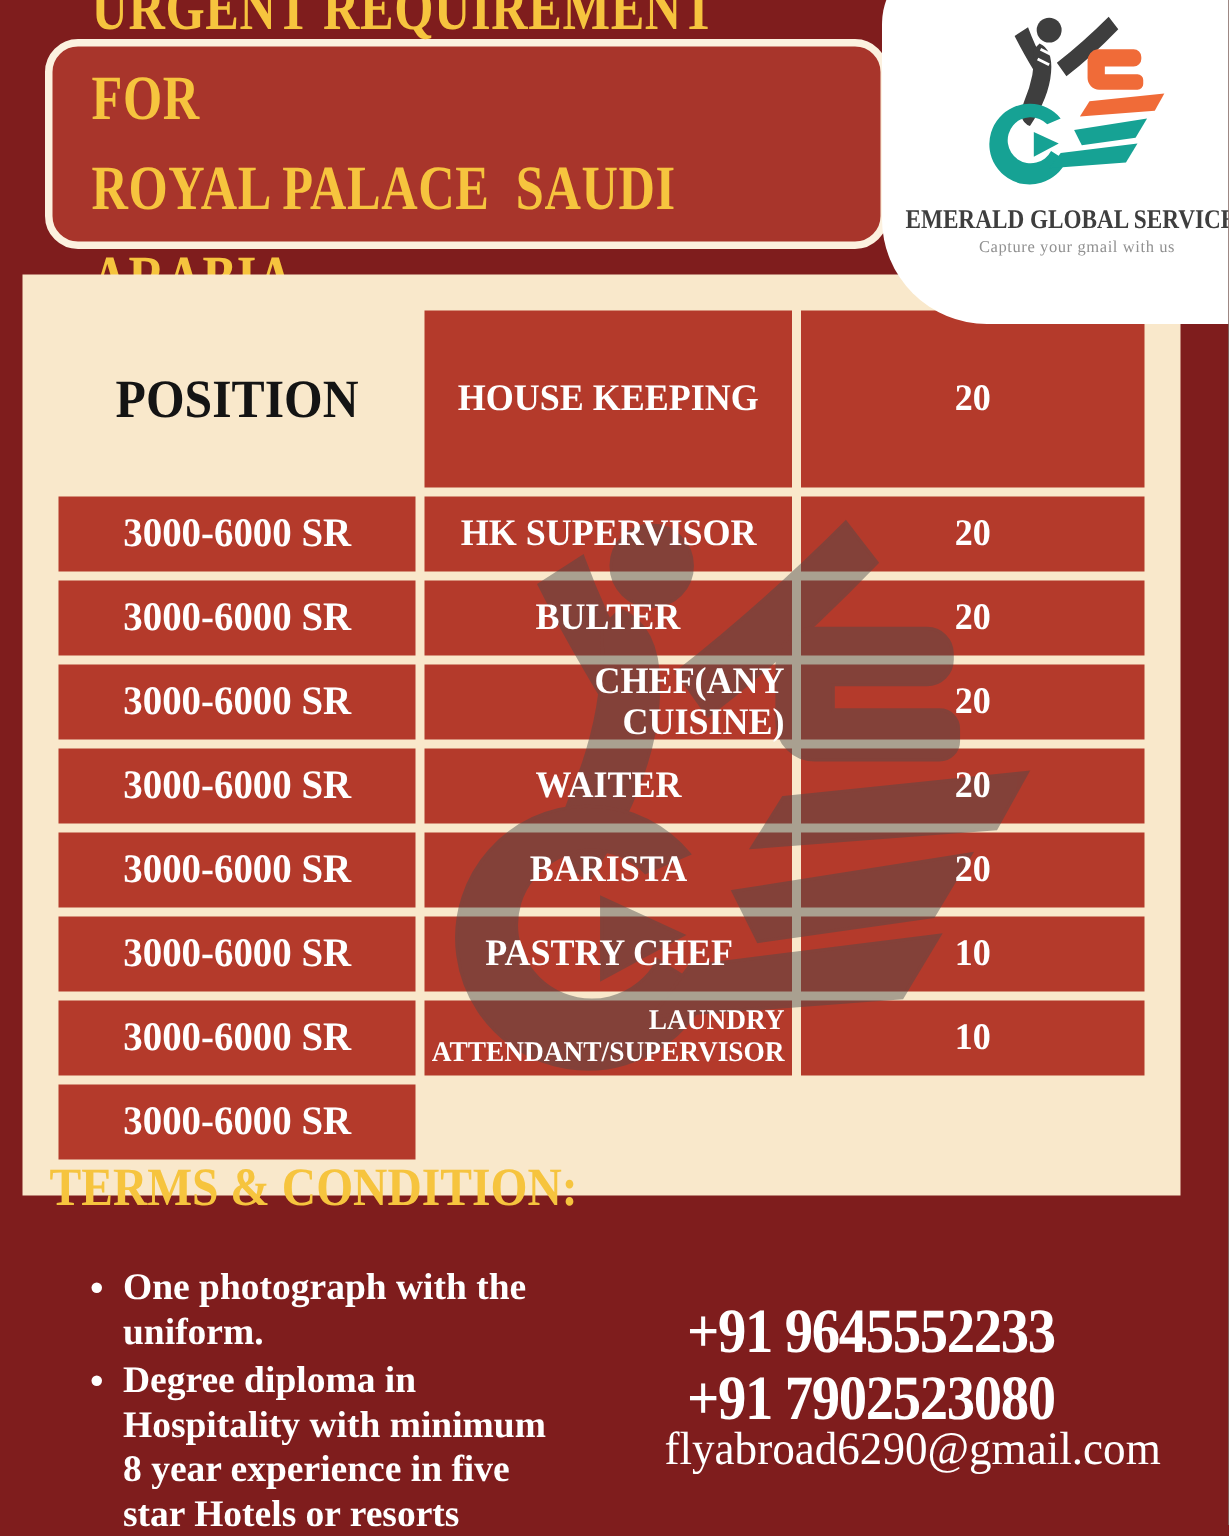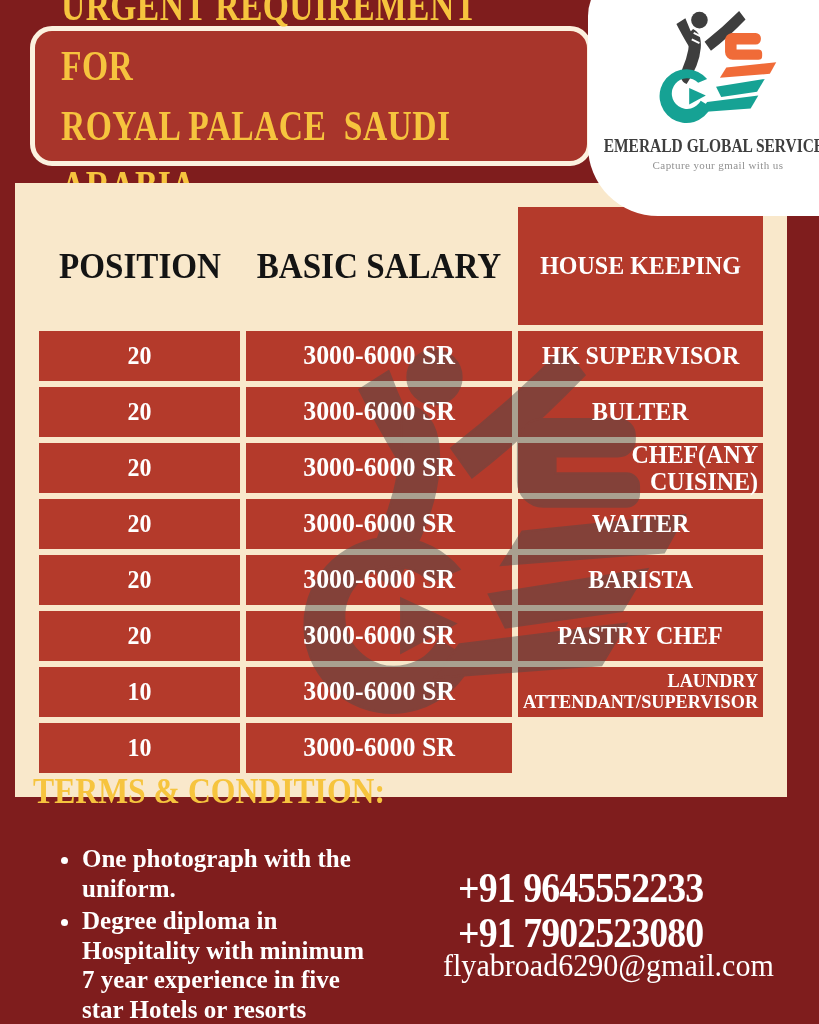--- a/index.html
+++ b/index.html
@@ -110,23 +110,20 @@
         <polygon points="98,150 178,140 166,160 86,166"></polygon>
       </g>
     </svg>
     <div class="logo-name">EMERALD GLOBAL SERVICES</div>
     <div class="logo-tagline">Capture your gmail with us</div>
   </div>
 
   <div class="job-table">
     <div class="th">
         <span>POSITION</span>
-      </div>
-    <div class="th">
-        <span>BASIC SALARY</span>
       </div>
 
     <div class="tr">
       <div class="td">
           <span>HOUSE KEEPING</span>
         </div>
       <div class="td">
           <span>20</span>
         </div>
       <div class="td salary">
@@ -229,21 +226,21 @@
       </g>
     </svg>
   </div>
 
   <div class="terms-heading">TERMS &amp; CONDITION:</div>
   <ul class="terms-list">
     <li>One photograph with the
 uniform.</li>
     <li>Degree diploma in
 Hospitality with minimum
-7 year experience in five
+8 year experience in five
 star Hotels or resorts</li>
   </ul>
 
   <div class="phones">
     <div>+91 9645552233</div>
     <div>+91 7902523080</div>
   </div>
   <div class="email">flyabroad6290@gmail.com</div>
 
 </div>

